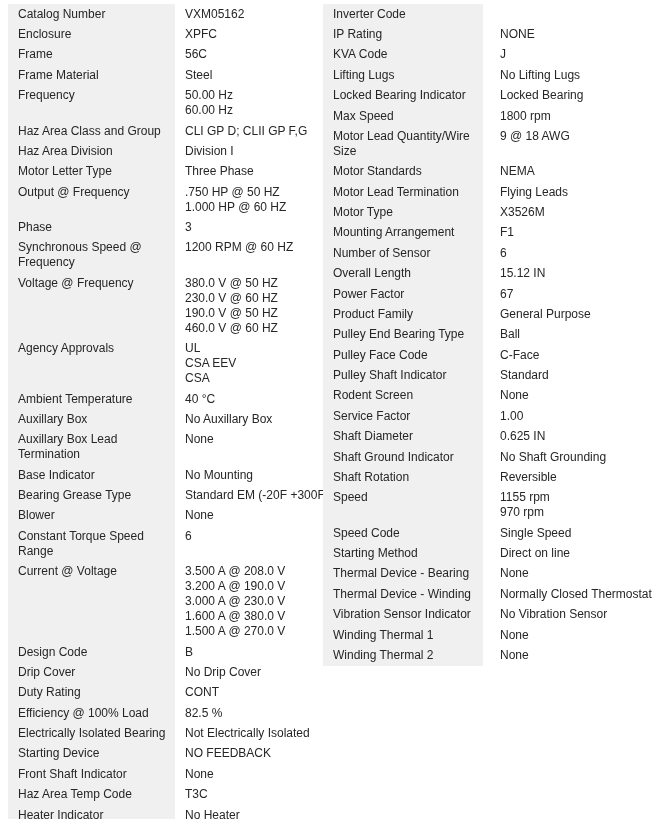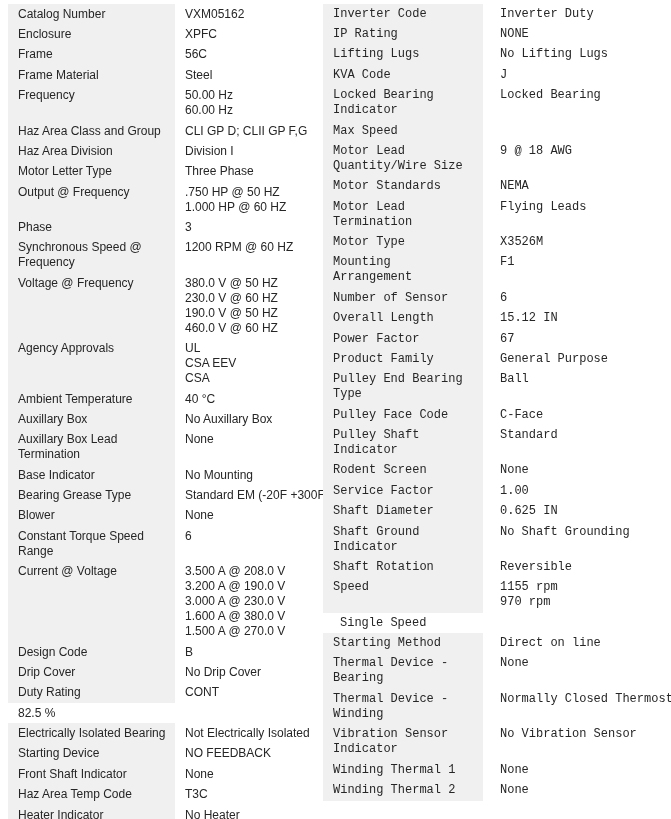--- a/index.html
+++ b/index.html
@@ -23,21 +23,21 @@
   }
   .spec-table {
     display: block;
   }
   .spec-table.left  { width: 313px; }
   .spec-table.right { width: 339px; }
   .row {
     display: grid;
   }
   .left  .row { grid-template-columns: 167px 1fr; }
-  .right .row { grid-template-columns: 160px 1fr; font-family: Liberation Mono, monospace; }
+  .right .row { grid-template-columns: 160px 1fr; }
   .cell-label {
     background: var(--label-bg, #f0f0f0);
     padding: 2.7px 6px 2.7px 10px;
     line-height: 15px;
   }
   .cell-value {
     padding: 2.7px 0 2.7px 10px;
     line-height: 15px;
     white-space: nowrap;
   }
@@ -200,20 +200,21 @@
           <div class="value-line">No Drip Cover</div>
         </div>
       </div>
       <div class="row">
         <div class="cell-label">Duty Rating</div>
         <div class="cell-value">
           <div class="value-line">CONT</div>
         </div>
       </div>
       <div class="row">
+        <div class="cell-label">Efficiency @ 100% Load</div>
         <div class="cell-value">
           <div class="value-line">82.5 %</div>
         </div>
       </div>
       <div class="row">
         <div class="cell-label">Electrically Isolated Bearing</div>
         <div class="cell-value">
           <div class="value-line">Not Electrically Isolated</div>
         </div>
       </div>
@@ -238,50 +239,50 @@
       <div class="row">
         <div class="cell-label">Heater Indicator</div>
         <div class="cell-value">
           <div class="value-line">No Heater</div>
         </div>
       </div>
     </div>
   <div class="spec-table right" id="right-table">
       <div class="row">
         <div class="cell-label">Inverter Code</div>
-        <div class="cell-value">
-          <div class="value-line">Inverter Duty</div>
-        </div>
       </div>
       <div class="row">
         <div class="cell-label">IP Rating</div>
         <div class="cell-value">
           <div class="value-line">NONE</div>
         </div>
       </div>
       <div class="row">
+        <div class="cell-label">KVA Code</div>
+        <div class="cell-value">
+          <div class="value-line">J</div>
+        </div>
+      </div>
+      <div class="row">
         <div class="cell-label">Lifting Lugs</div>
         <div class="cell-value">
           <div class="value-line">No Lifting Lugs</div>
         </div>
       </div>
       <div class="row">
-        <div class="cell-label">KVA Code</div>
-        <div class="cell-value">
-          <div class="value-line">J</div>
-        </div>
-      </div>
-      <div class="row">
         <div class="cell-label">Locked Bearing Indicator</div>
         <div class="cell-value">
           <div class="value-line">Locked Bearing</div>
         </div>
       </div>
       <div class="row">
         <div class="cell-label">Max Speed</div>
+        <div class="cell-value">
+          <div class="value-line">1800 rpm</div>
+        </div>
       </div>
       <div class="row">
         <div class="cell-label">Motor Lead Quantity/Wire Size</div>
         <div class="cell-value">
           <div class="value-line">9 @ 18 AWG</div>
         </div>
       </div>
       <div class="row">
         <div class="cell-label">Motor Standards</div>
         <div class="cell-value">
@@ -379,20 +380,21 @@
         </div>
       </div>
       <div class="row">
         <div class="cell-label">Speed</div>
         <div class="cell-value">
           <div class="value-line">1155 rpm</div>
           <div class="value-line">970 rpm</div>
         </div>
       </div>
       <div class="row">
+        <div class="cell-label">Speed Code</div>
         <div class="cell-value">
           <div class="value-line">Single Speed</div>
         </div>
       </div>
       <div class="row">
         <div class="cell-label">Starting Method</div>
         <div class="cell-value">
           <div class="value-line">Direct on line</div>
         </div>
       </div>

